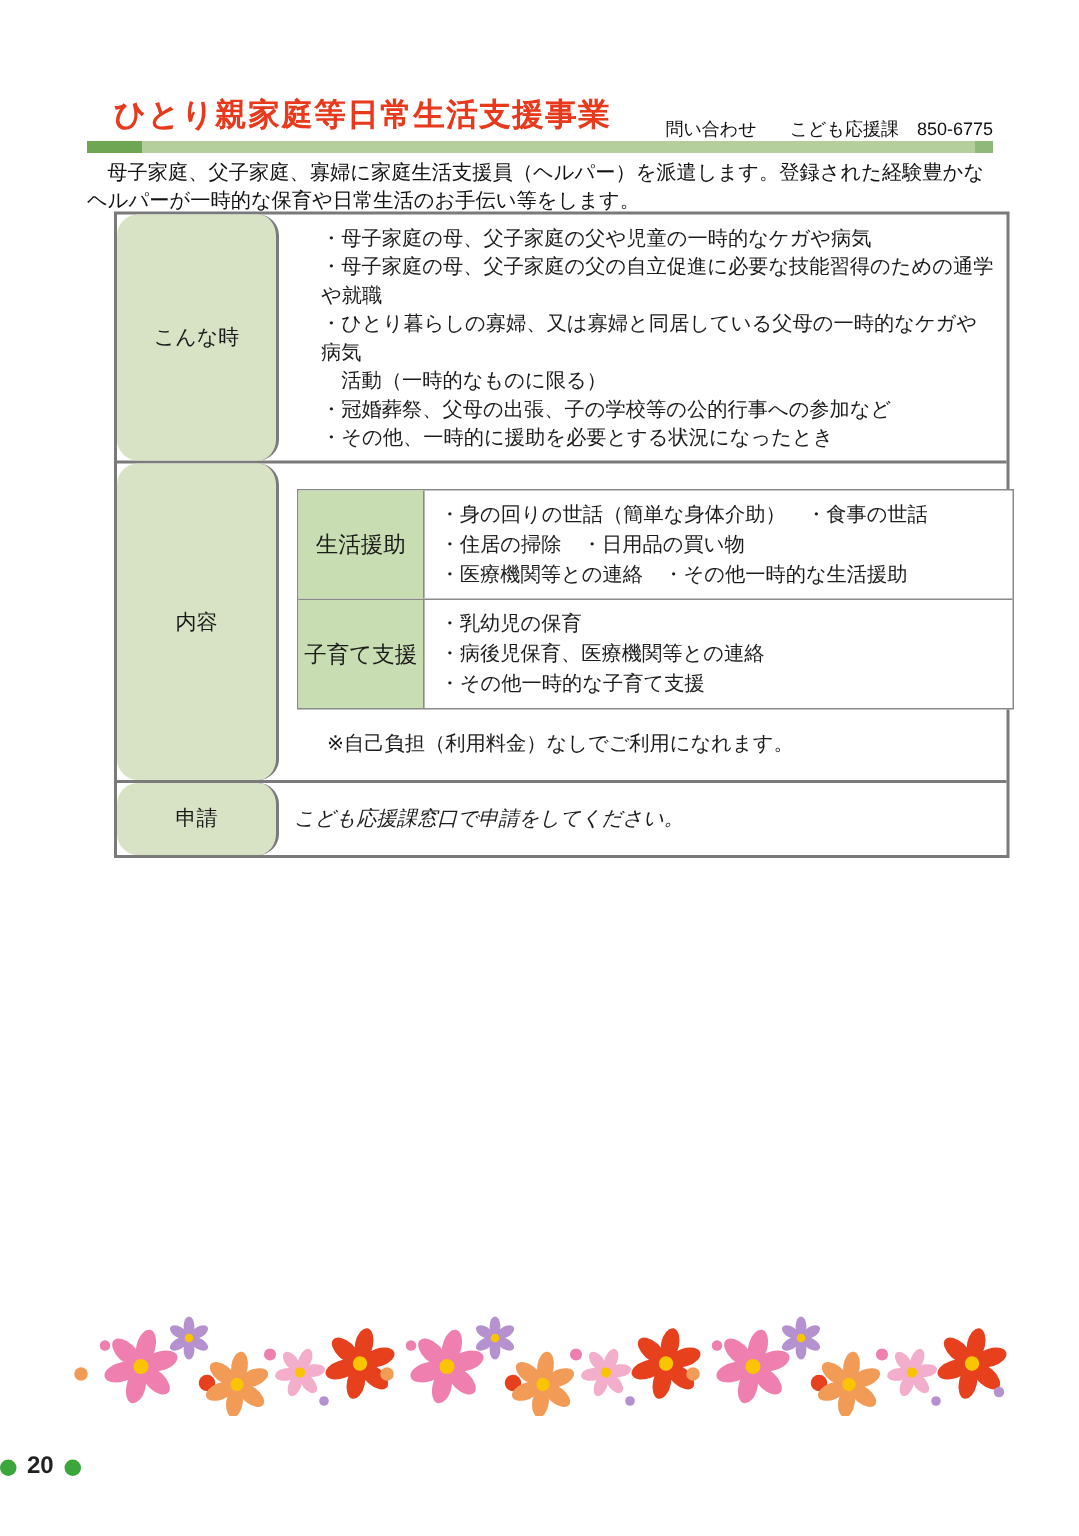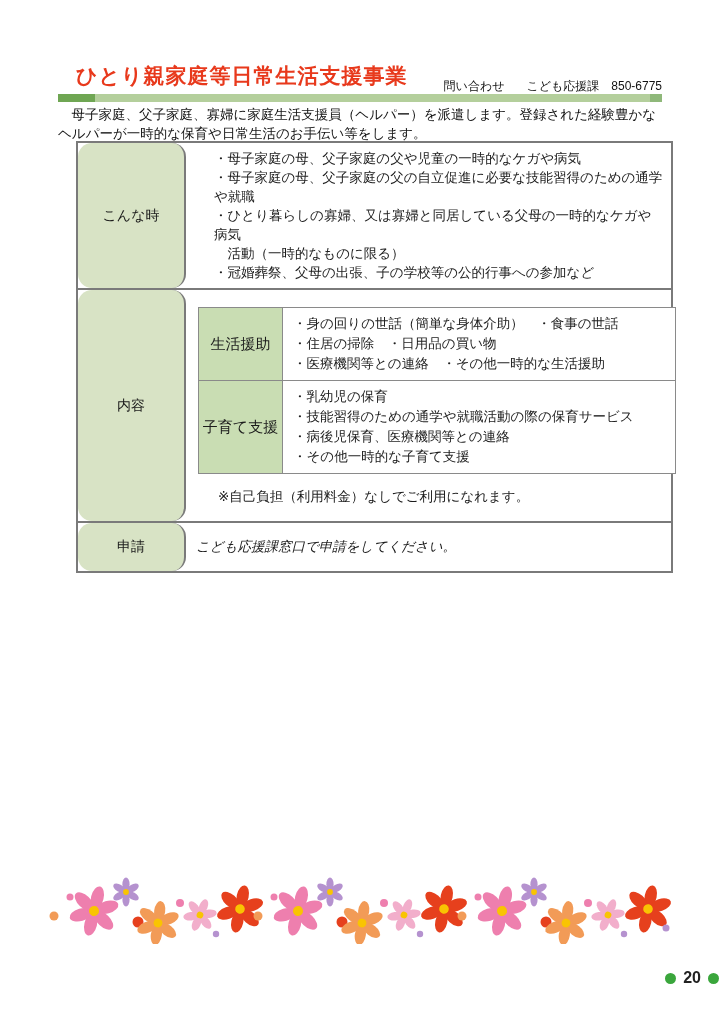--- a/index.html
+++ b/index.html
@@ -70,21 +70,21 @@
   .note{margin:14px 0 10px 24px;line-height:18px;}
 
   .row-shinsei .tcontent{display:flex;align-items:center;min-height:48px;padding-left:10px;font-style:italic;}
 
   
   .flower-border{position:absolute;left:48px;top:872px;}
 
   
   .page-number{
     position:absolute;left:0;top:969px;width:719px;
-    display:flex;align-items:center;justify-content:flex-end;gap:7px;
+    display:flex;align-items:center;justify-content:flex-start;gap:7px;
   }
   .page-dot{width:11px;height:11px;border-radius:50%;background:#3aa63c;}
   .page-num-text{font-size:16px;font-weight:600;color:#222;}
 </style>
 </head>
 <body>
 
 <div class="page">
 
   <h1 class="title">ひとり親家庭等日常生活支援事業</h1>
@@ -100,41 +100,41 @@
   <div class="main-table">
 
     <div class="trow row-konnatoki">
       <div class="tlabel">こんな時</div>
       <div class="tcontent">
         <div class="bullet-line">・母子家庭の母、父子家庭の父や児童の一時的なケガや病気</div>
         <div class="bullet-line">・母子家庭の母、父子家庭の父の自立促進に必要な技能習得のための通学や就職</div>
         <div class="bullet-line">・ひとり暮らしの寡婦、又は寡婦と同居している父母の一時的なケガや病気</div>
         <div class="bullet-line">　活動（一時的なものに限る）</div>
         <div class="bullet-line">・冠婚葬祭、父母の出張、子の学校等の公的行事への参加など</div>
+        <div class="bullet-line">・その他、一時的に援助を必要とする状況になったとき</div>
       </div>
     </div>
 
     <div class="trow row-naiyou">
       <div class="tlabel">内容</div>
       <div class="tcontent">
 
         <div class="subtable">
           <div class="srow">
             <div class="slabel">生活援助</div>
             <div class="scontent">
               <div class="bullet-line">・身の回りの世話（簡単な身体介助）　・食事の世話</div>
               <div class="bullet-line">・住居の掃除　・日用品の買い物</div>
               <div class="bullet-line">・医療機関等との連絡　・その他一時的な生活援助</div>
             </div>
           </div>
           <div class="srow">
             <div class="slabel">子育て支援</div>
             <div class="scontent">
               <div class="bullet-line">・乳幼児の保育</div>
-              <div class="bullet-line">・技能習得のための通学や就職活動の際の保育サービス</div>
               <div class="bullet-line">・病後児保育、医療機関等との連絡</div>
               <div class="bullet-line">・その他一時的な子育て支援</div>
             </div>
           </div>
         </div>
 
         <div class="note">※自己負担（利用料金）なしでご利用になれます。</div>
       </div>
     </div>
 

